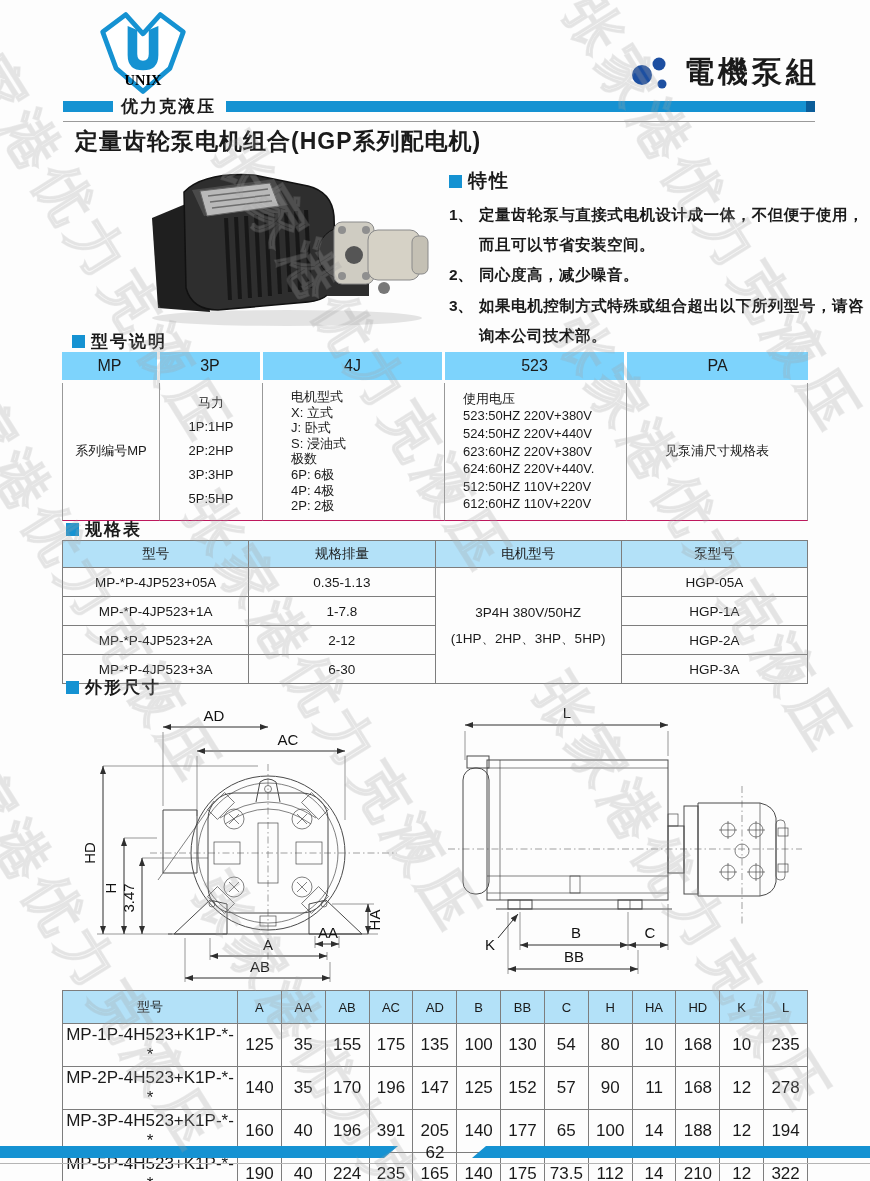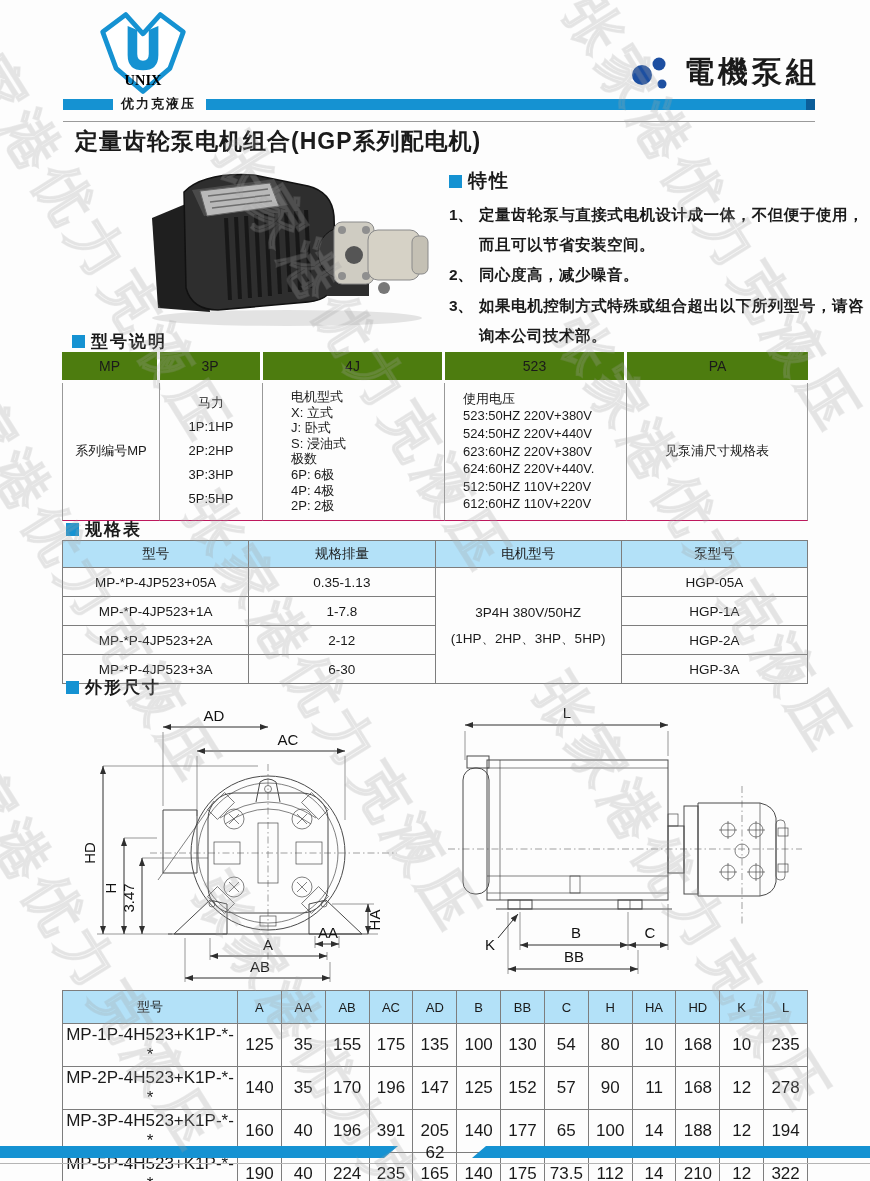--- a/index.html
+++ b/index.html
@@ -9,21 +9,21 @@
     background:#fdfdfd;overflow:hidden;
     font-family:"Liberation Sans","DejaVu Sans",sans-serif;color:#1a1a1a;
   }
   
   .logo{position:absolute;left:95px;top:8px;width:96px;height:90px;}
   .brand-row{position:absolute;left:63px;top:95px;right:55px;display:flex;align-items:center;}
   .brand-bar{height:11px;background:#1592d2;}
   .brand-bar.left{width:50px;}
   .brand-bar.right{flex:1;position:relative;}
   .brand-bar.right::after{content:"";position:absolute;right:0;top:0;width:9px;height:11px;background:#0b5d99;}
-  .brand-text{font-size:13px;font-weight:700;padding:0 10px 0 8px;letter-spacing:2px;}
+  .brand-text{font-size:17px;font-weight:700;padding:0 10px 0 8px;letter-spacing:2px;}
   .header-line{position:absolute;left:63px;top:121px;right:55px;height:0;border-top:1.5px solid #9a9a9a;}
   .category{position:absolute;top:52px;right:50px;display:flex;align-items:center;gap:10px;}
   .category-dots{width:44px;height:40px;}
   .category-text{font-size:30px;font-weight:700;letter-spacing:4px;text-align:right;}
   
   .page-title{position:absolute;left:75px;top:126px;font-size:23px;font-weight:700;letter-spacing:1px;}
   
   .photo{position:absolute;left:122px;top:160px;width:318px;height:172px;}
   
   .sec-title{position:absolute;font-size:17px;font-weight:700;letter-spacing:2px;display:flex;align-items:center;}
@@ -31,22 +31,22 @@
   
   .features{position:absolute;left:449px;top:168px;width:415px;}
   .features-head{font-size:19px;font-weight:700;display:flex;align-items:center;letter-spacing:2px;}
   .features-list{margin-top:6px;}
   .feat{display:flex;font-size:15.5px;font-weight:600;line-height:1.95;}
   .feat-no{flex:0 0 30px;}
   .feat-text{flex:1;text-align:justify;letter-spacing:0.5px;}
   
   .model-table{position:absolute;left:62px;top:352px;width:746px;}
   .mt-head{display:grid;grid-template-columns:98px 103px 182px 182px 181px;}
-  .mt-h{background:#4d7c0f;height:28px;display:flex;align-items:center;justify-content:center;
-        font-size:14px;border-right:3px solid #fff;}
+  .mt-h{background:#7dd3fc;height:28px;display:flex;align-items:center;justify-content:center;
+        font-size:16px;border-right:3px solid #fff;}
   .mt-h:last-child{border-right:none;}
   .mt-body{display:grid;grid-template-columns:98px 103px 182px 182px 181px;margin-top:3px;}
   .mt-c{min-height:124px;border-right:1px solid #999;border-bottom:1px solid #be185d;
         display:flex;flex-direction:column;justify-content:center;font-size:13px;padding:6px 0;}
   .mt-c:first-child{border-left:1px solid #999;}
   .mt-center{align-items:center;text-align:center;}
   .lines-loose div{line-height:24px;text-align:center;}
   .lines-tight{padding-left:28px;}
   .lines-tight div{line-height:15.6px;}
   .lines-mid{padding-left:18px;}

